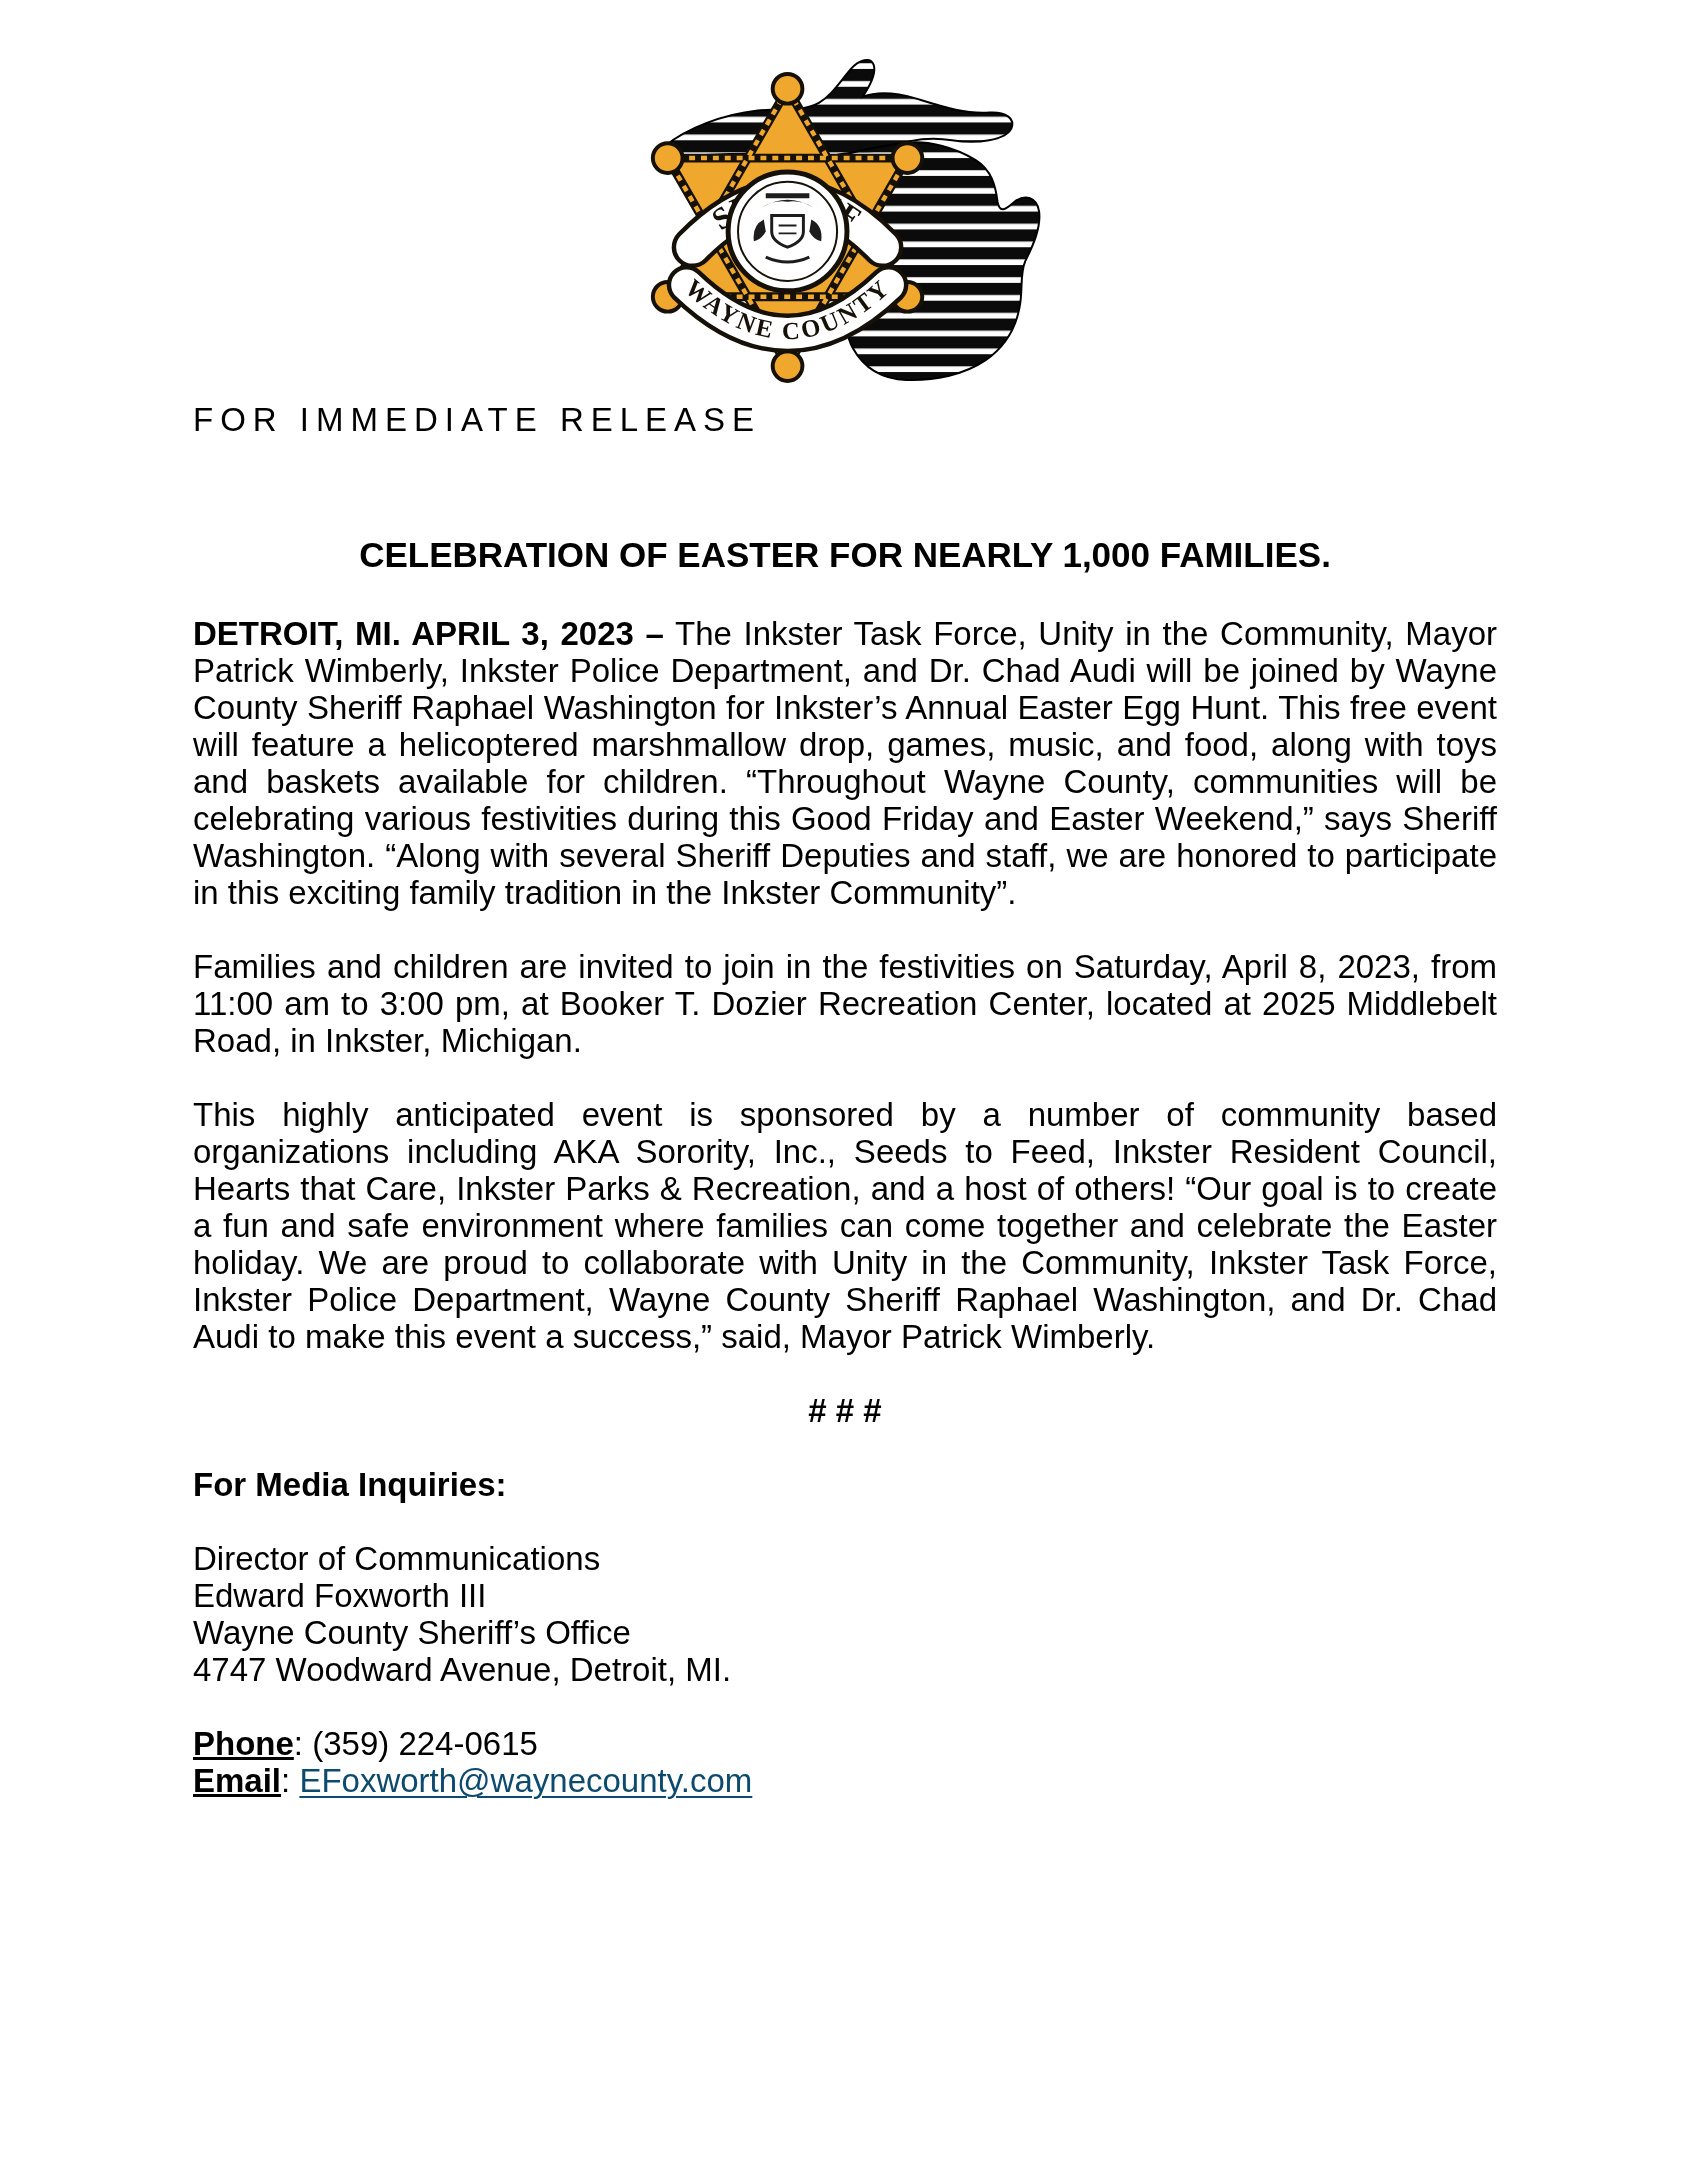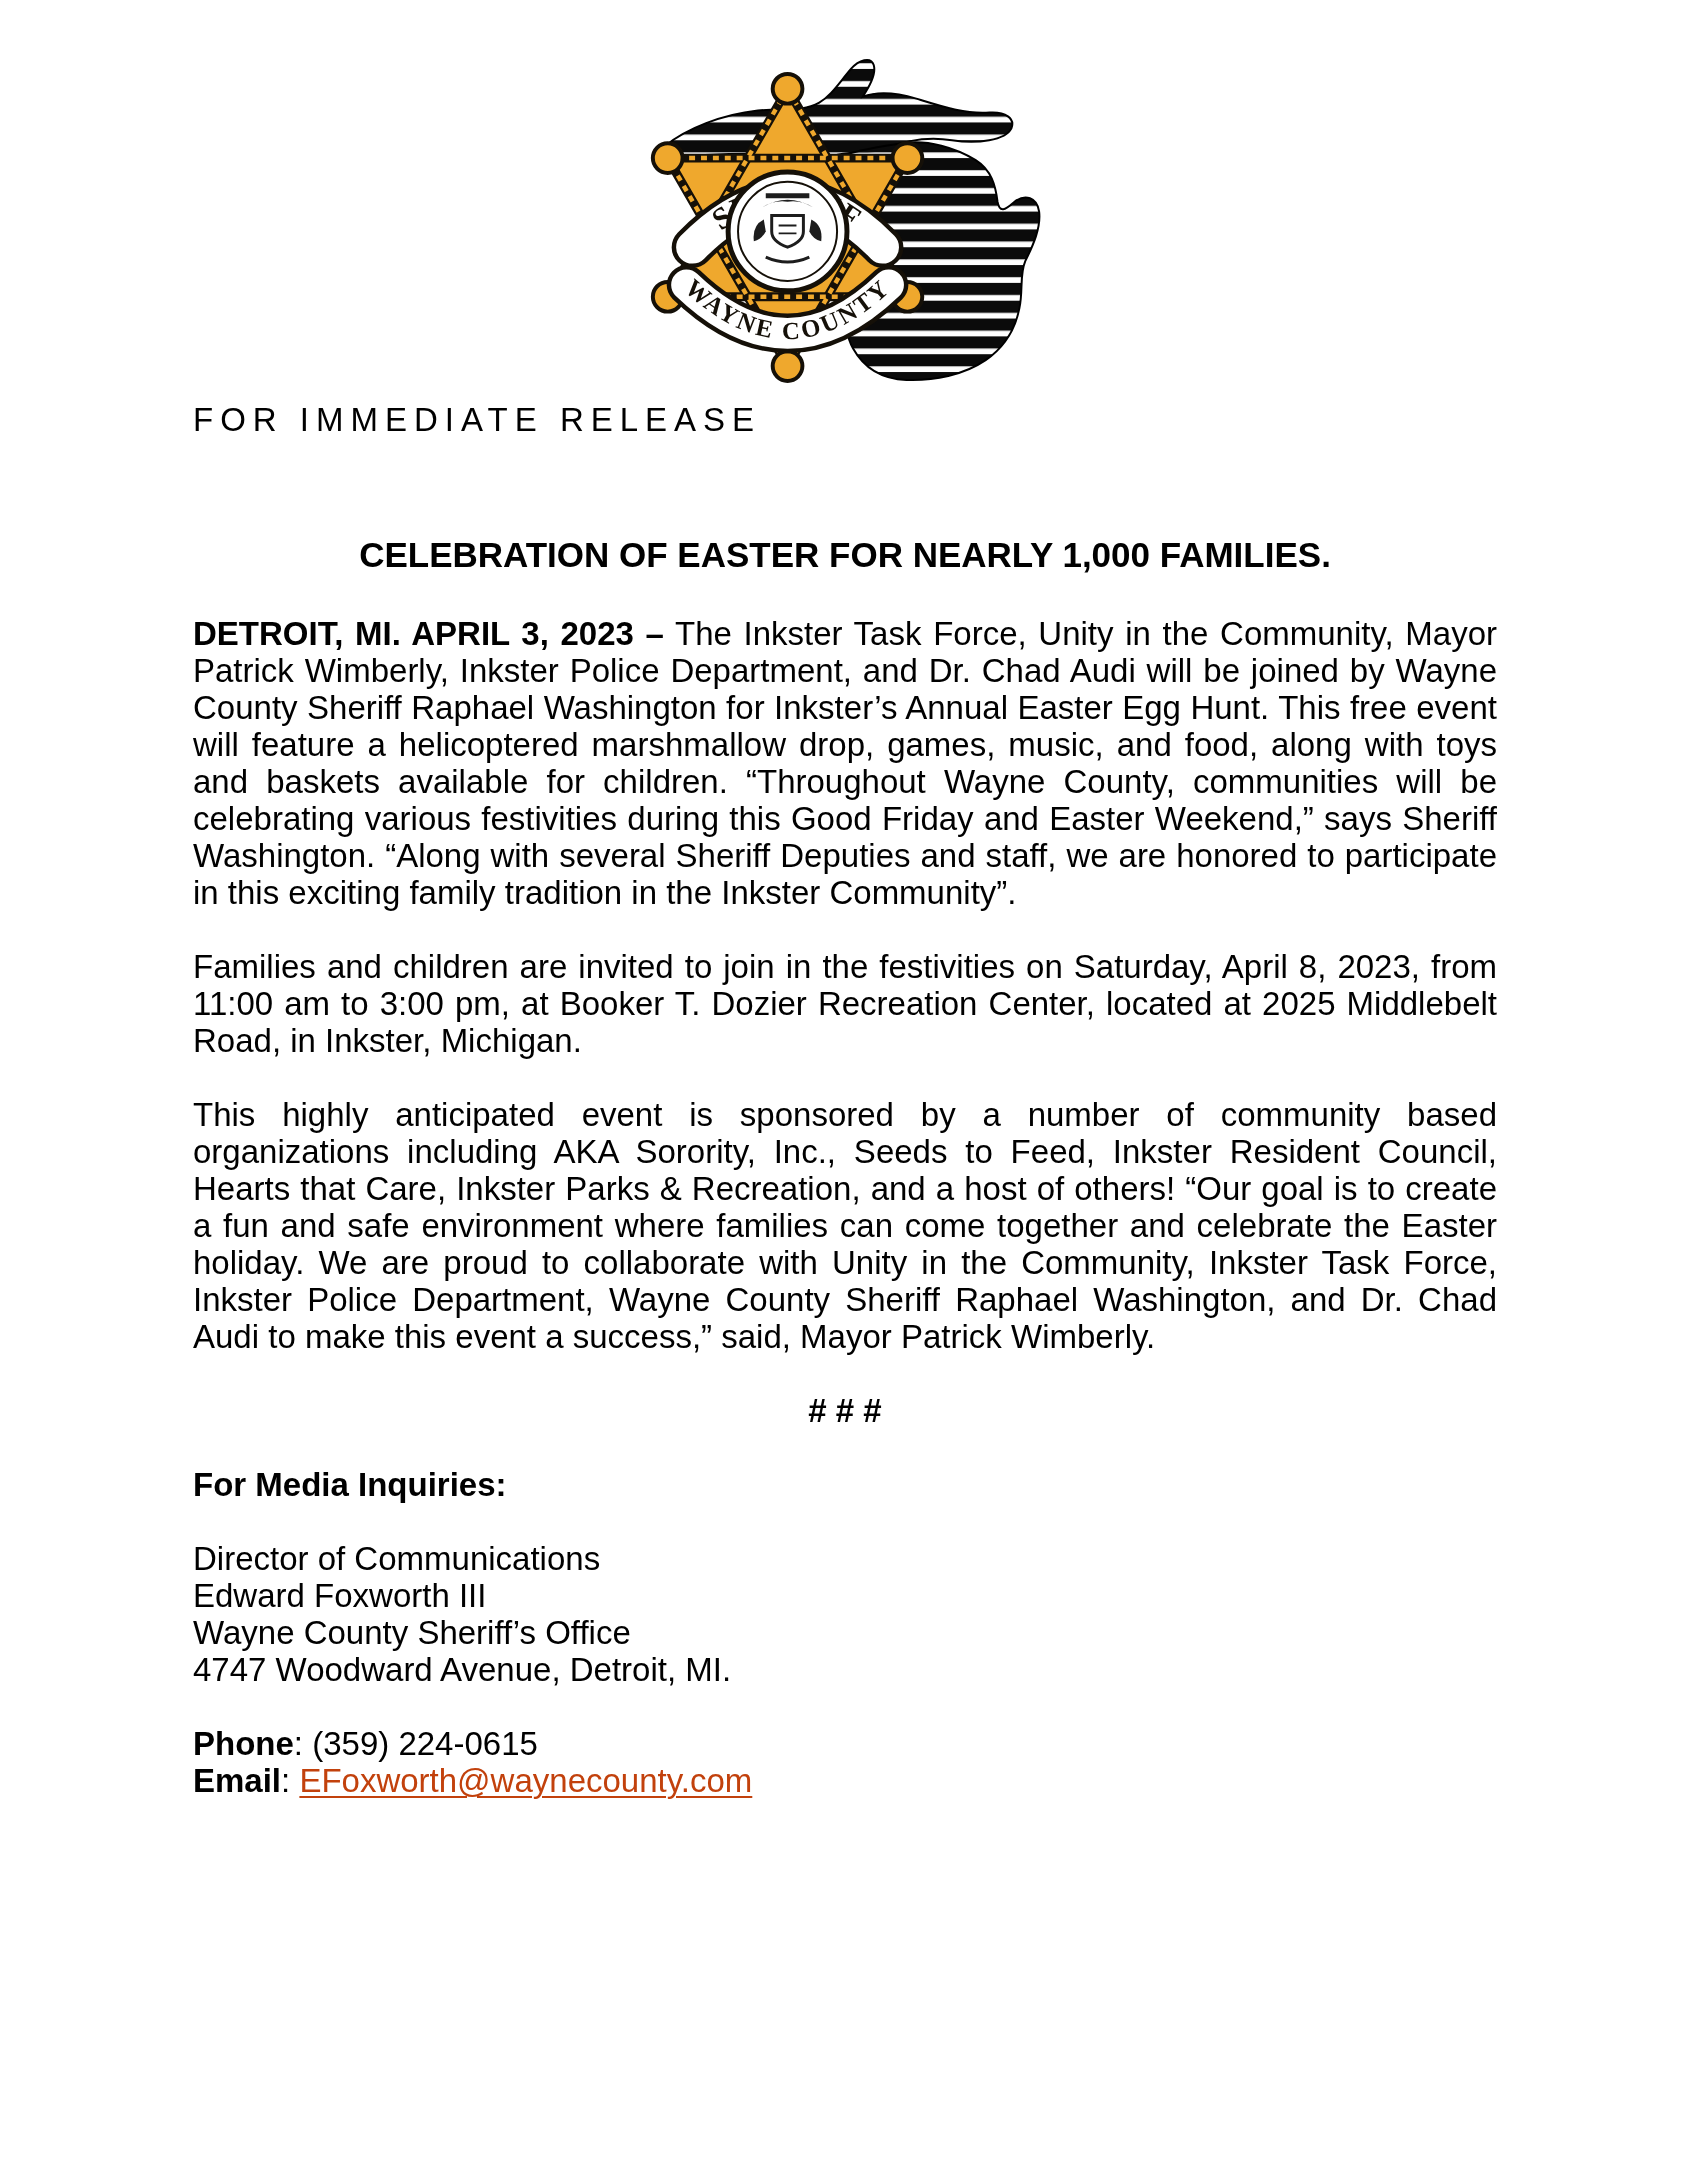--- a/index.html
+++ b/index.html
@@ -51,23 +51,23 @@
     line-height:37px;
     font-weight:bold;
     margin:0 0 20px 0;
   }
   .contact-block{margin-top:37px;}
   .contact-line{
     font-size:33px;
     line-height:37px;
   }
   .phone-block{margin-top:37px;}
-  .lbl{font-weight:bold;}
+  .lbl{font-weight:bold;text-decoration:underline;}
   a.email-link{
-    color:#c2410c;
+    color:#0c4a6e;
     text-decoration:underline;
     text-decoration-thickness:2px;
     text-underline-offset:4px;
   }
   b.lead{font-weight:bold;}
 </style>
 </head>
 <body>
 
 <div class="page">

